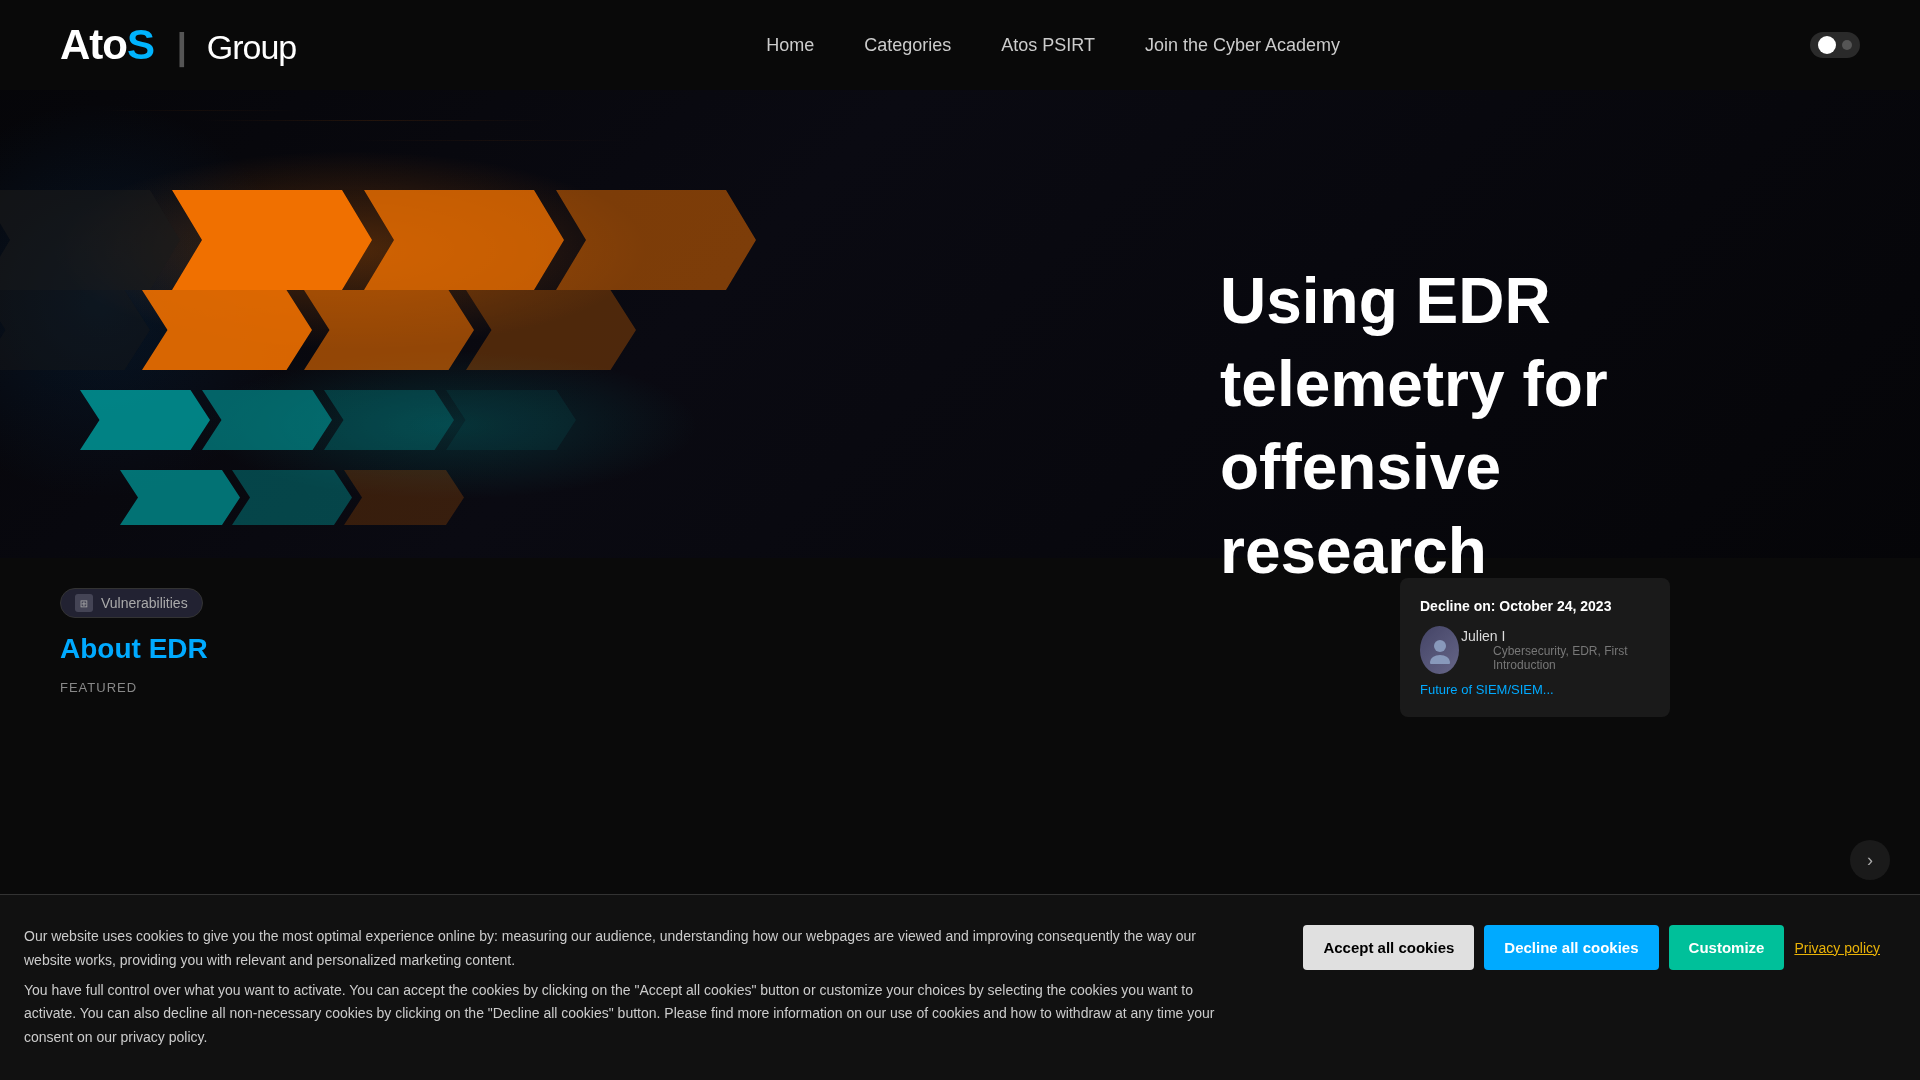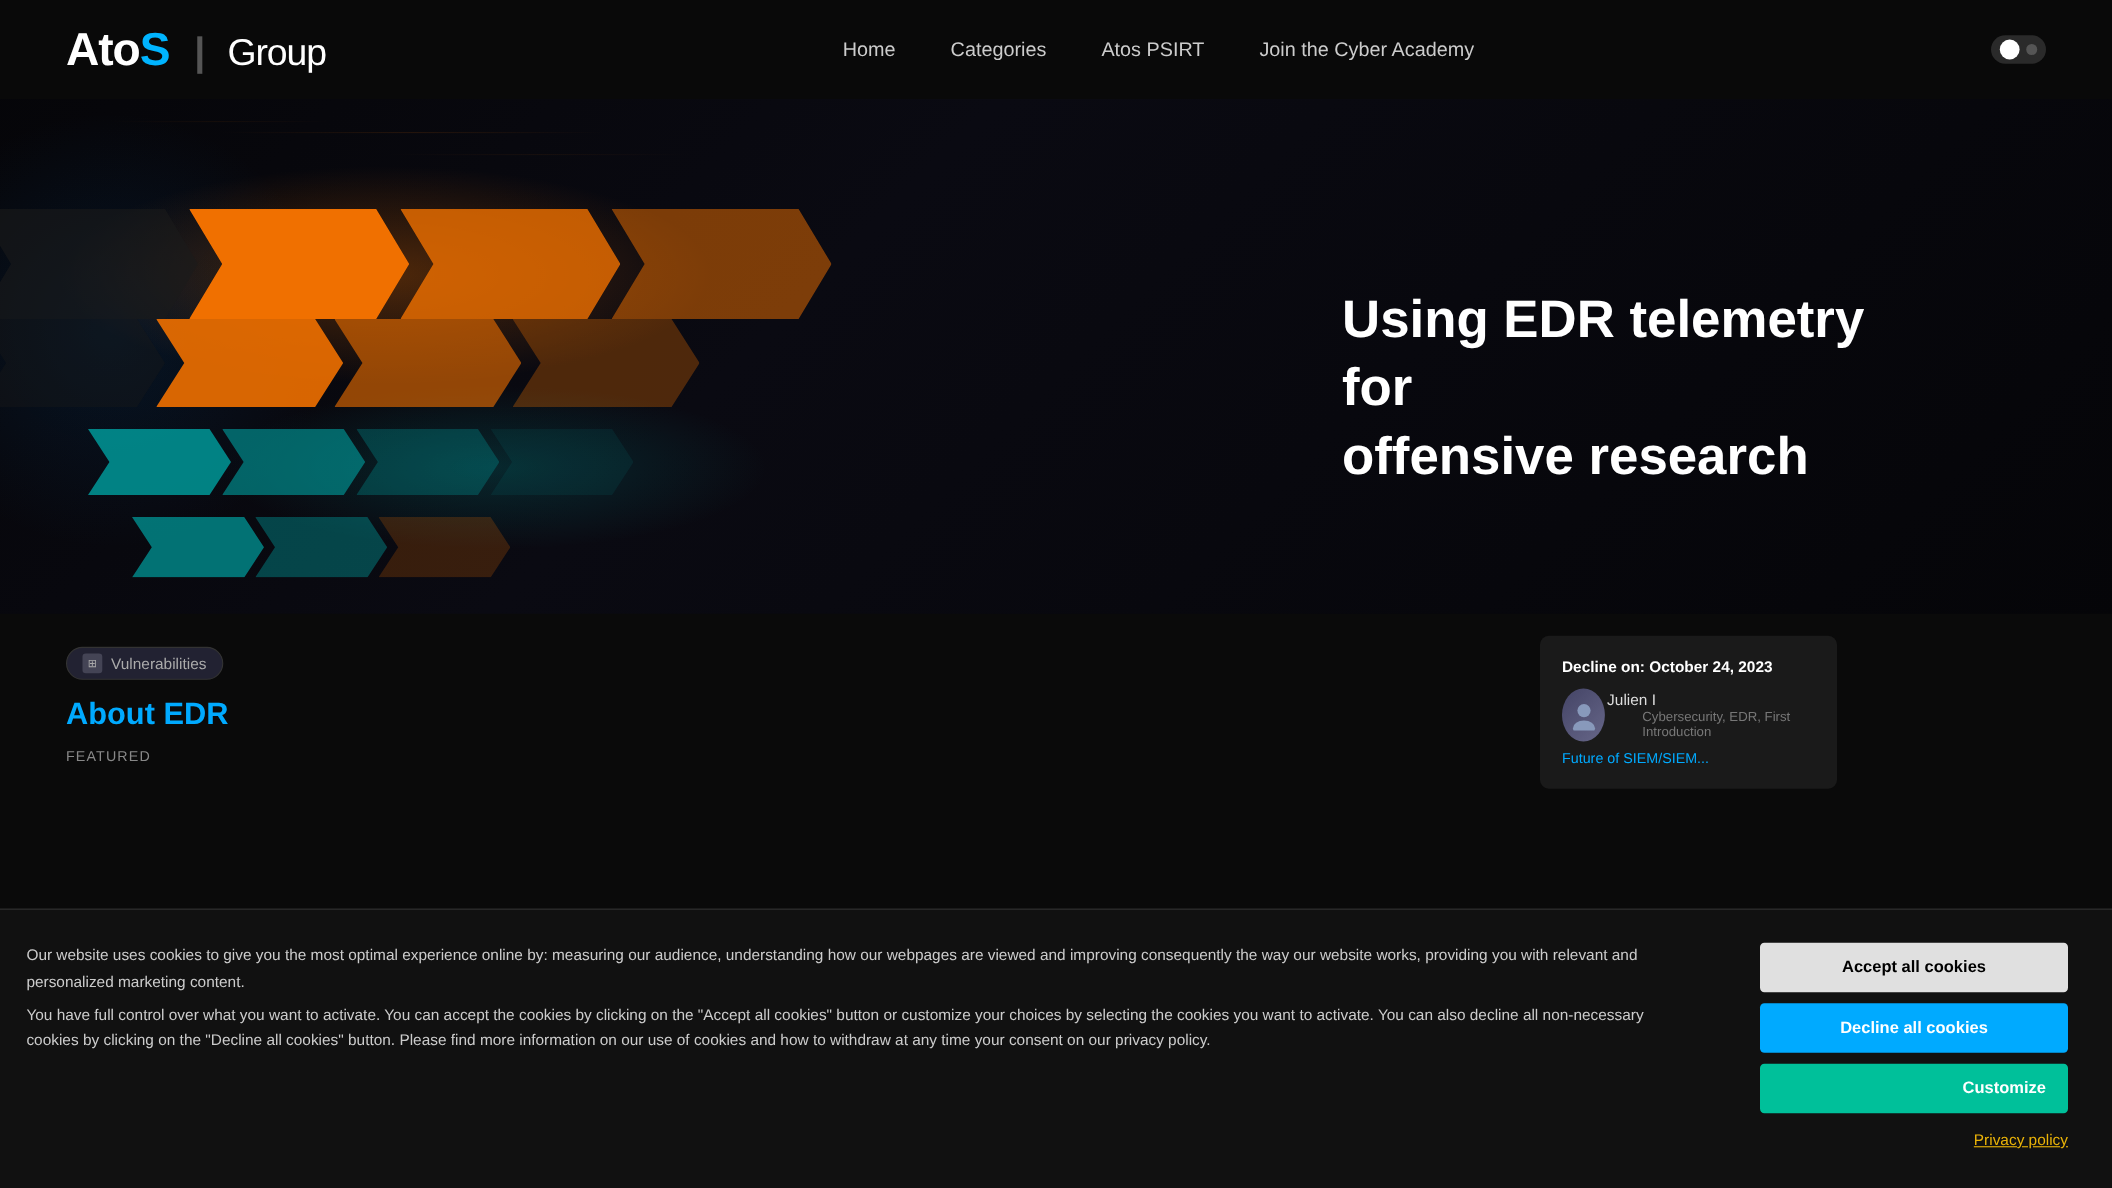--- a/index.html
+++ b/index.html
@@ -191,21 +191,21 @@
 
     .hero-title {
       position: absolute;
       right: 200px;
       top: 260px;
       text-align: left;
       z-index: 10;
     }
 
     .hero-title h1 {
-      font-size: 48px;
+      font-size: 64px;
       font-weight: 700;
       line-height: 1.3;
       color: #fff;
       max-width: 500px;
     }
 
     
     .content-area {
       position: absolute;
       top: 558px;
@@ -335,21 +335,21 @@
       color: #ccc;
       line-height: 1.7;
     }
 
     .cookie-text p + p {
       margin-top: 6px;
     }
 
     .cookie-buttons {
       display: flex;
-      flex-direction: column;
+      flex-direction: row;
       gap: 10px;
       min-width: 280px;
     }
 
     .btn-accept {
       background: #e0e0e0;
       color: #000;
       border: none;
       padding: 14px 20px;
       font-size: 15px;

